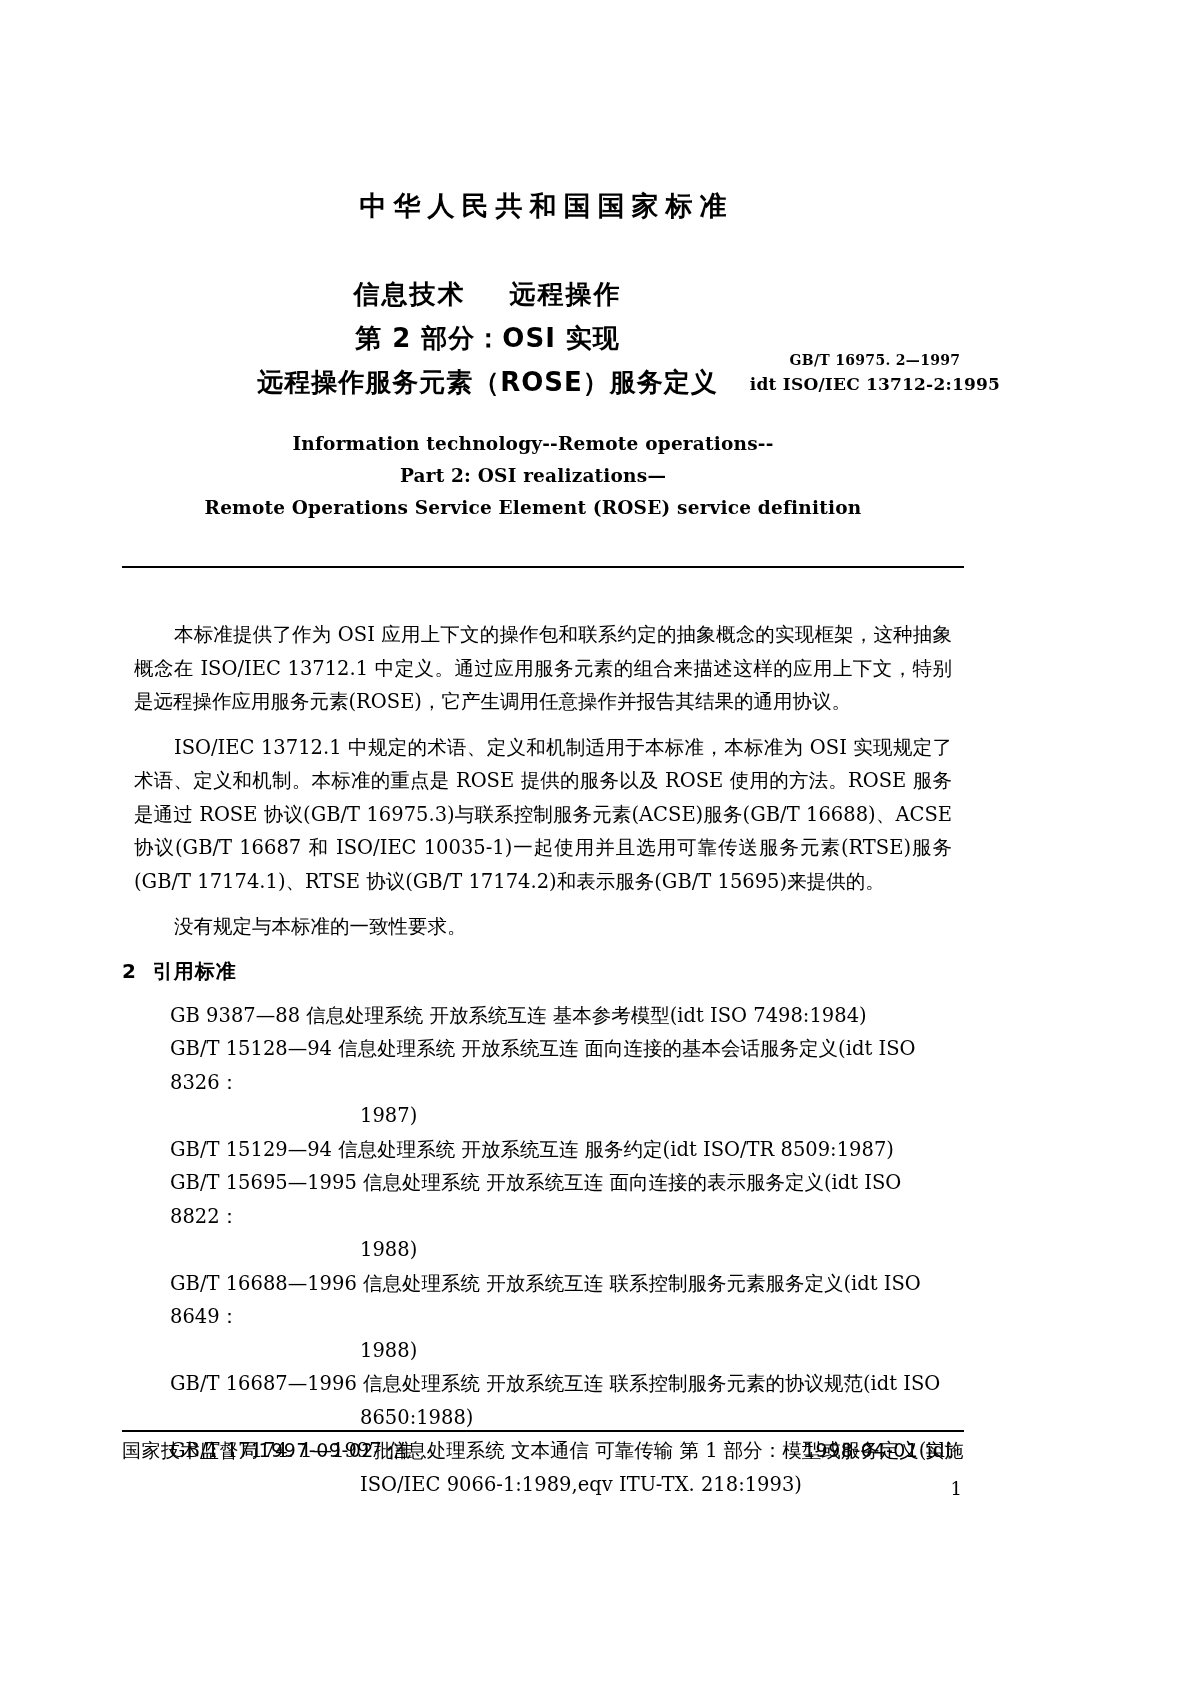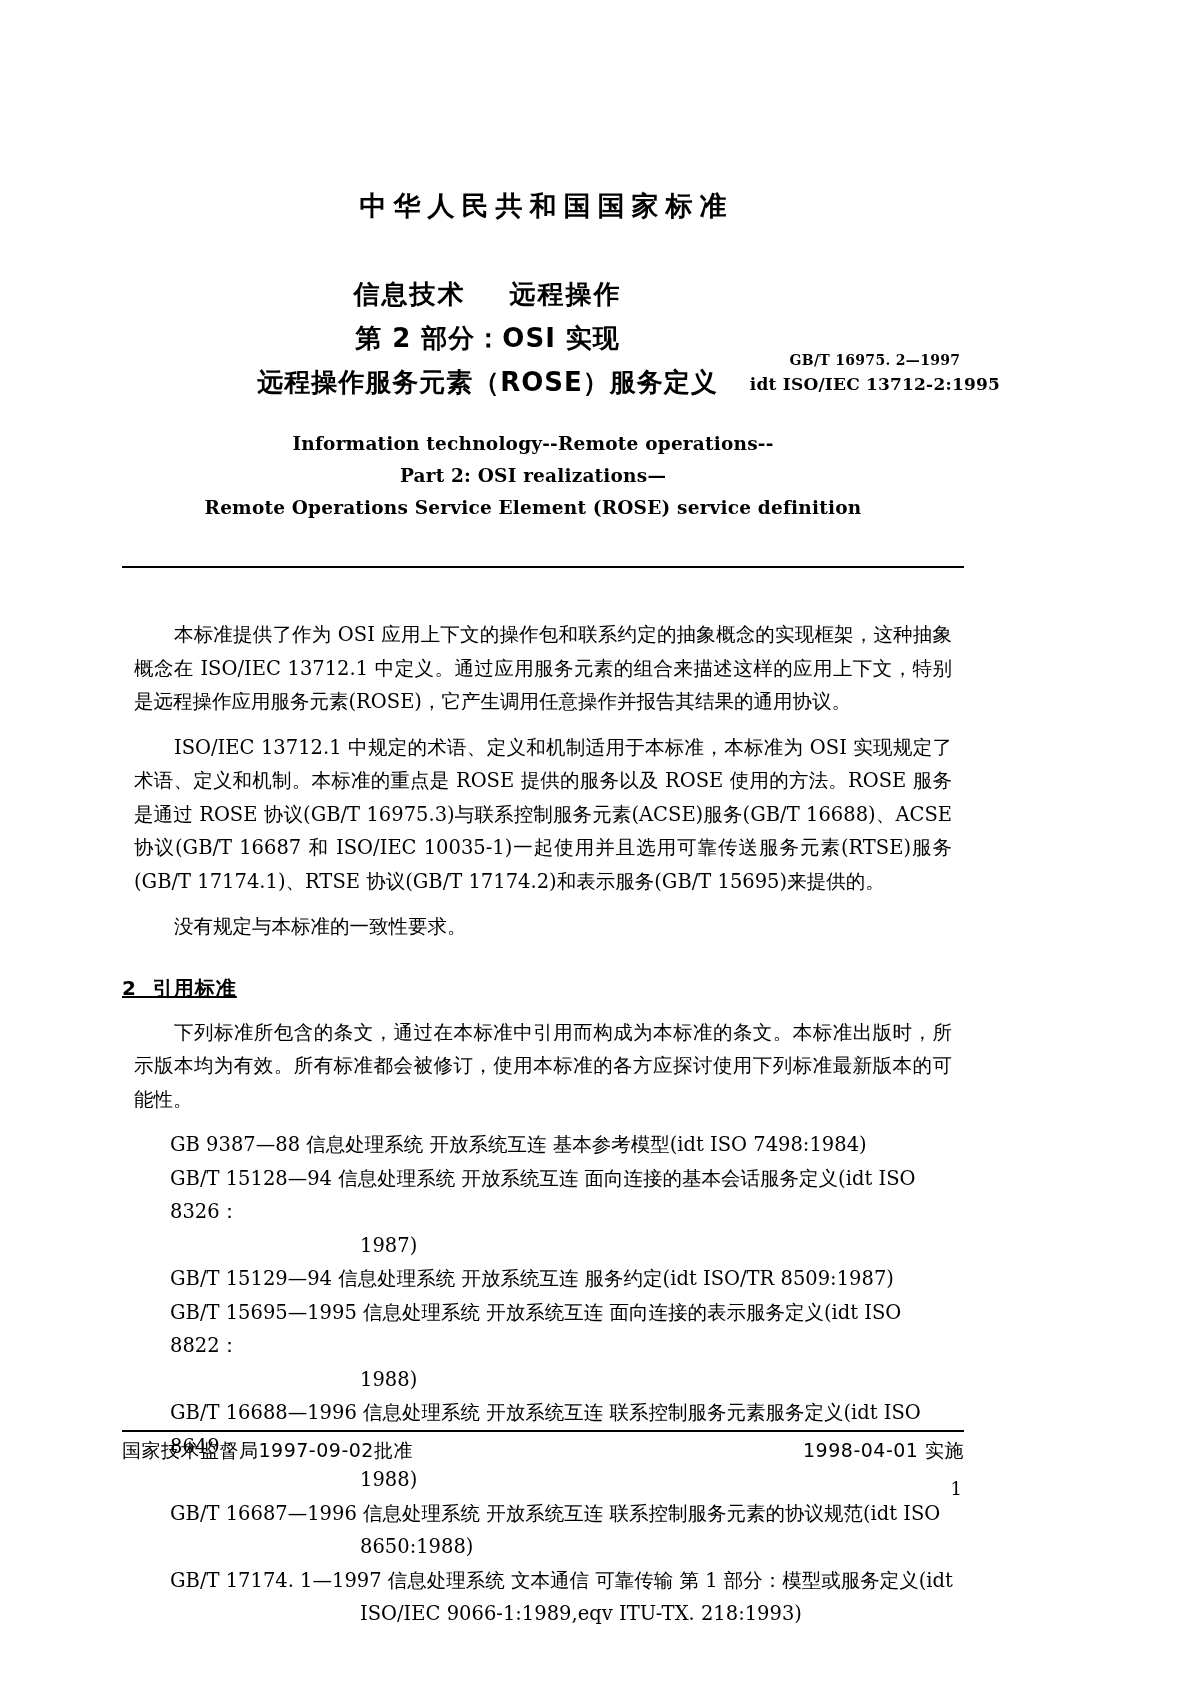--- a/index.html
+++ b/index.html
@@ -103,21 +103,21 @@
     padding-top: 38px;
   }
   .sec-head {
     font-family: "DejaVu Sans", "Liberation Sans", sans-serif;
     font-weight: bold;
     font-size: 20px;
     letter-spacing: 1px;
     margin: 0 0 14px 0;
     white-space: pre;
   }
-  .sec-head.second { margin-top: 31px; text-decoration: underline; }
+  .sec-head.second { margin-top: 14px; }
 
   p.para {
     font-family: "DejaVu Serif", "Liberation Serif", serif;
     font-size: 19.5px;
     line-height: 33.5px;
     margin: 12px;
     text-align: justify;
     text-justify: inter-character;
     letter-spacing: 0px;
   }
@@ -205,21 +205,20 @@
 
 
     <p class="para indent">本标准提供了作为 OSI 应用上下文的操作包和联系约定的抽象概念的实现框架，这种抽象概念在 ISO/IEC 13712.1 中定义。通过应用服务元素的组合来描述这样的应用上下文，特别是远程操作应用服务元素(ROSE)，它产生调用任意操作并报告其结果的通用协议。</p>
 
     <p class="para indent">ISO/IEC 13712.1 中规定的术语、定义和机制适用于本标准，本标准为 OSI 实现规定了术语、定义和机制。本标准的重点是 ROSE 提供的服务以及 ROSE 使用的方法。ROSE 服务是通过 ROSE 协议(GB/T 16975.3)与联系控制服务元素(ACSE)服务(GB/T 16688)、ACSE 协议(GB/T 16687 和 ISO/IEC 10035-1)一起使用并且选用可靠传送服务元素(RTSE)服务(GB/T 17174.1)、RTSE 协议(GB/T 17174.2)和表示服务(GB/T 15695)来提供的。</p>
 
     <p class="para indent">没有规定与本标准的一致性要求。</p>
 
     <div class="sec-head second">2  引用标准</div>
 
-    <p class="para indent">下列标准所包含的条文，通过在本标准中引用而构成为本标准的条文。本标准出版时，所示版本均为有效。所有标准都会被修订，使用本标准的各方应探讨使用下列标准最新版本的可能性。</p>
 
     <div class="ref-list">
 
       <p class="ref-item">
         <span>GB 9387—88    信息处理系统    开放系统互连    基本参考模型(idt ISO 7498:1984)</span>
       </p>
 
       <p class="ref-item">
         <span>GB/T 15128—94    信息处理系统    开放系统互连    面向连接的基本会话服务定义(idt ISO 8326：</span>
         <span class="cont">1987)</span>

